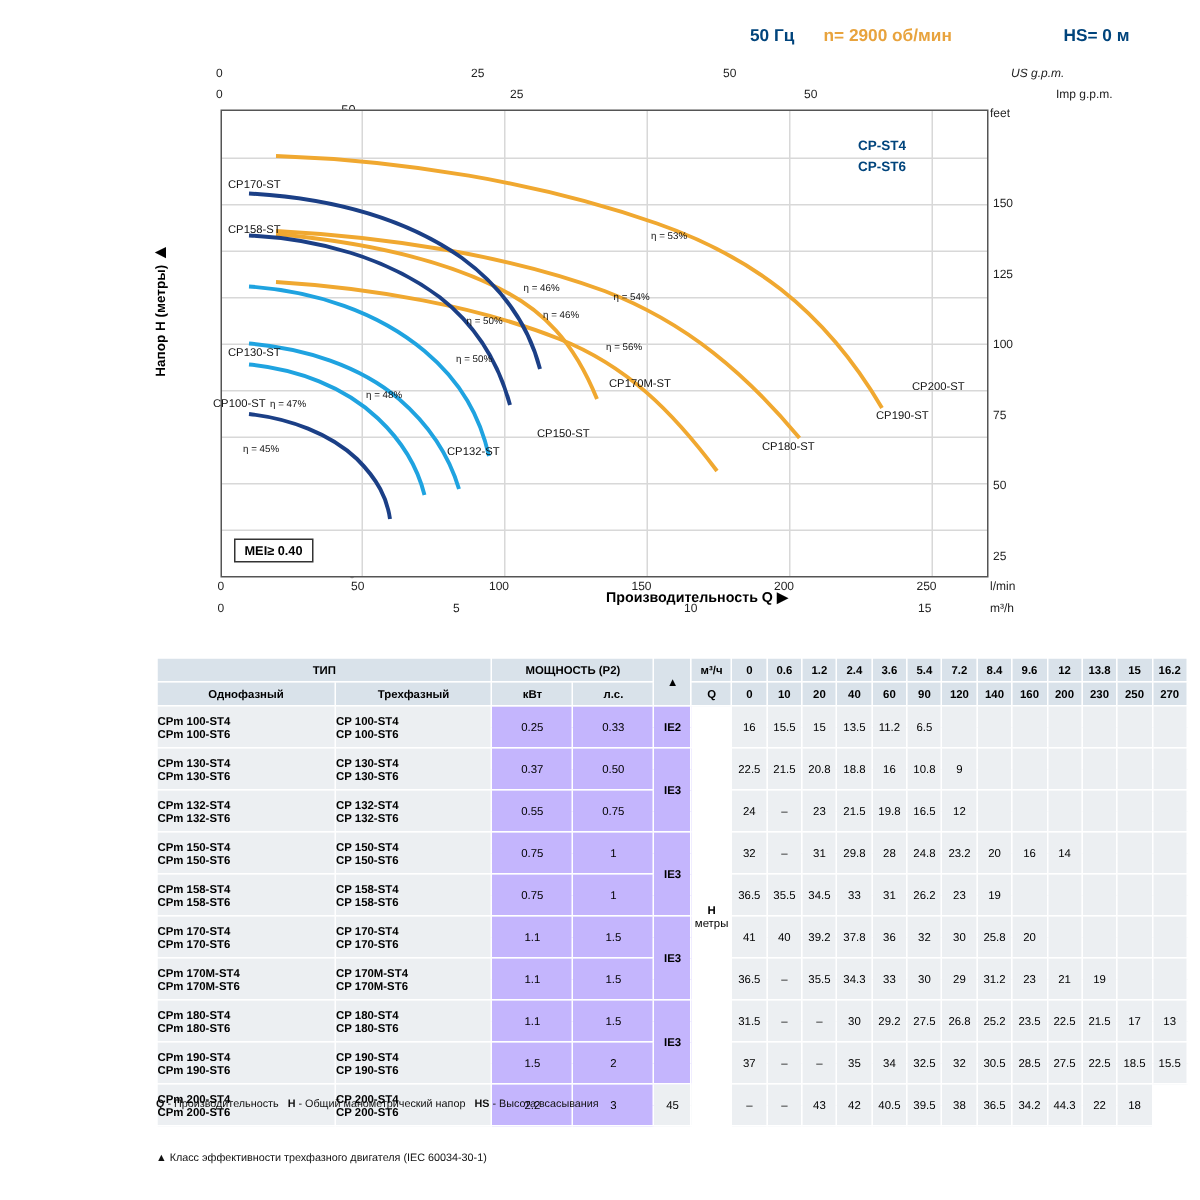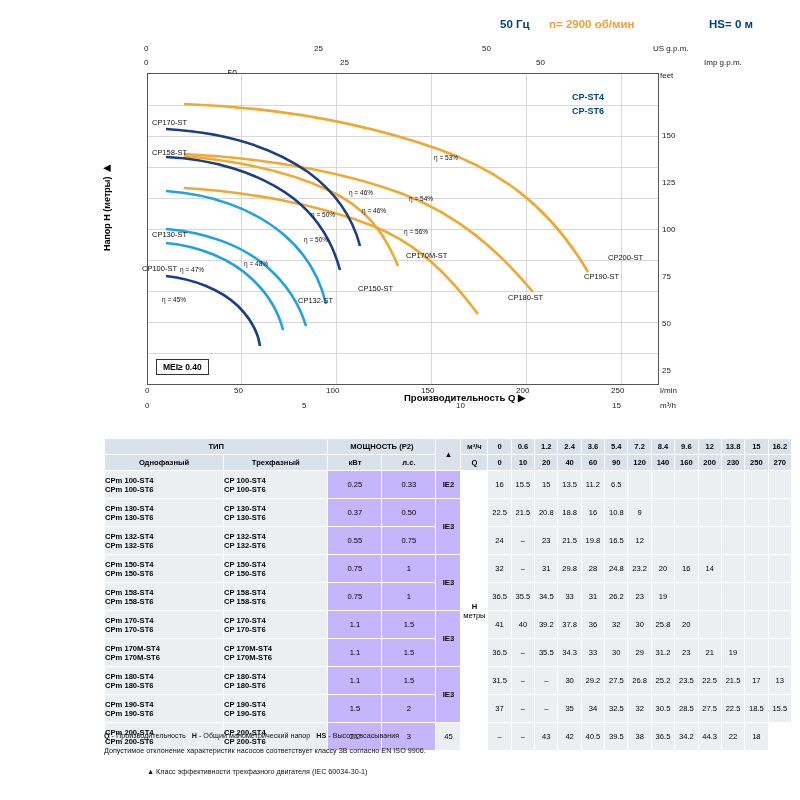--- a/index.html
+++ b/index.html
@@ -52,21 +52,21 @@
 
   <div class="hdr-freq">50 Гц</div>
   <div class="hdr-rpm">n= 2900 об/мин</div>
   <div class="hdr-hs">HS= 0 м</div>
 
   <div class="chart">
 
     <div class="xaxrow" style="left:40px;top:0px;">0</div>
     <div class="xaxrow" style="left:210px;top:0px;">25</div>
     <div class="xaxrow" style="left:378px;top:0px;">50</div>
-    <div class="xunit" style="left:549px;top:0px;">US g.p.m.</div>
+    <div class="xunit" style="left:570px;top:0px;font-style:italic;">US g.p.m.</div>
 
     <div class="xaxrow" style="left:40px;top:14px;">0</div>
     <div class="xaxrow" style="left:236px;top:14px;">25</div>
     <div class="xaxrow" style="left:432px;top:14px;">50</div>
     <div class="xunit" style="left:556px;top:14px;padding-left:44px;">Imp g.p.m.</div>
     <div class="xunit" style="left:556px;top:27px;">feet</div>
 
     <div class="ylab"><span>Напор H (метры)</span>&nbsp;▶</div>
 
     <div class="ytick" style="top:24px;">50</div>
@@ -496,16 +496,15 @@
   </table>
 
   <div class="foot" style="top:731px;">
     <span class="footb">Q</span>
     <span>- Производительность</span>&nbsp;&nbsp;
     <span class="footb">H</span>
     <span>- Общий манометрический напор</span>&nbsp;&nbsp;
     <span class="footb">HS</span>
     <span>- Высота всасывания</span>
   </div>
-  <div class="foot" style="top:746px;">Допустимое отклонение характеристик насосов соответствует классу 3В согласно EN ISO 9906.</div>
-  <div class="foot" style="top:767px;margin-left:43px;">▲  Класс эффективности трехфазного двигателя (IEC 60034-30-1)</div>
+  <div class="foot" style="top:767px;">▲  Класс эффективности трехфазного двигателя (IEC 60034-30-1)</div>
 
 </div>
 
 </body></html>

